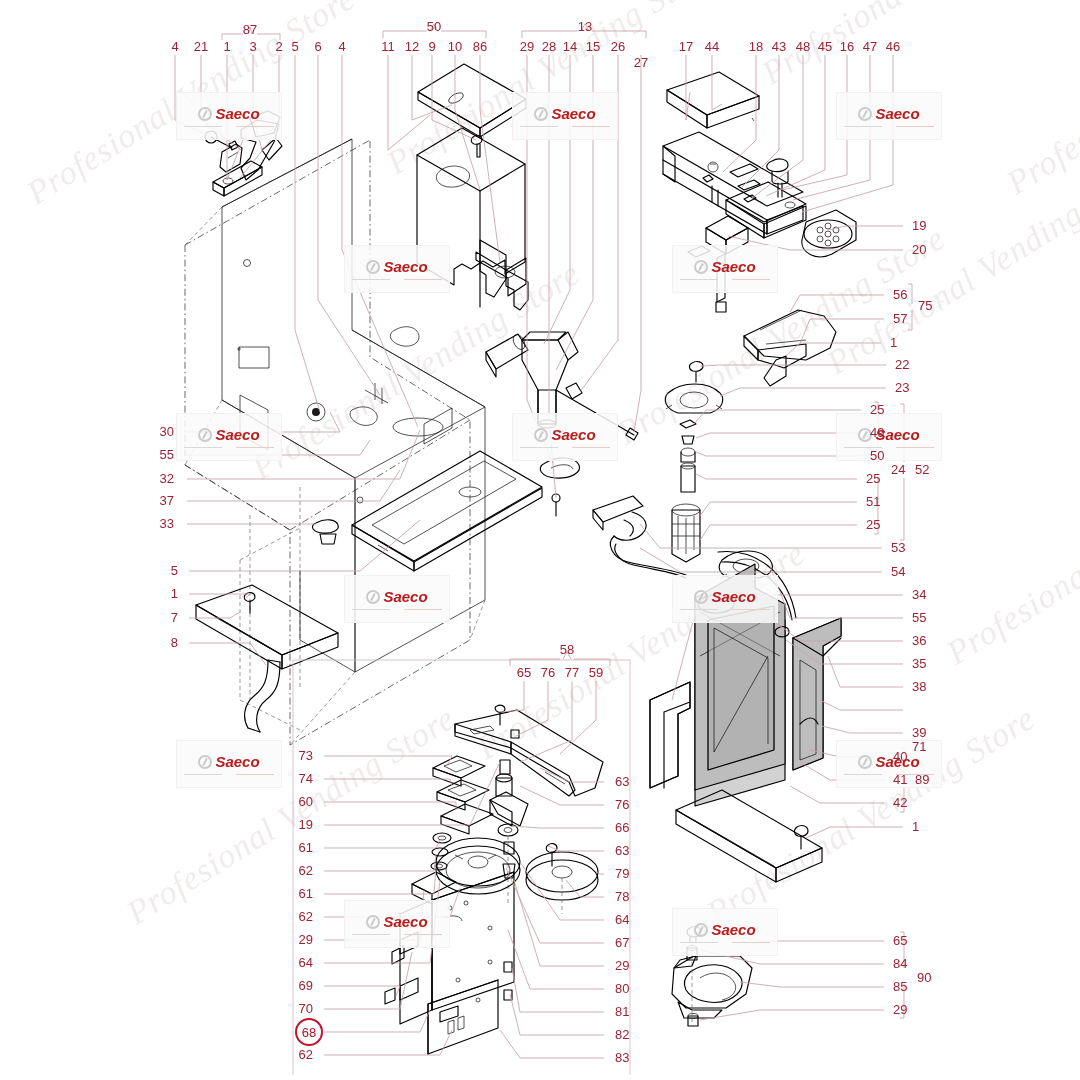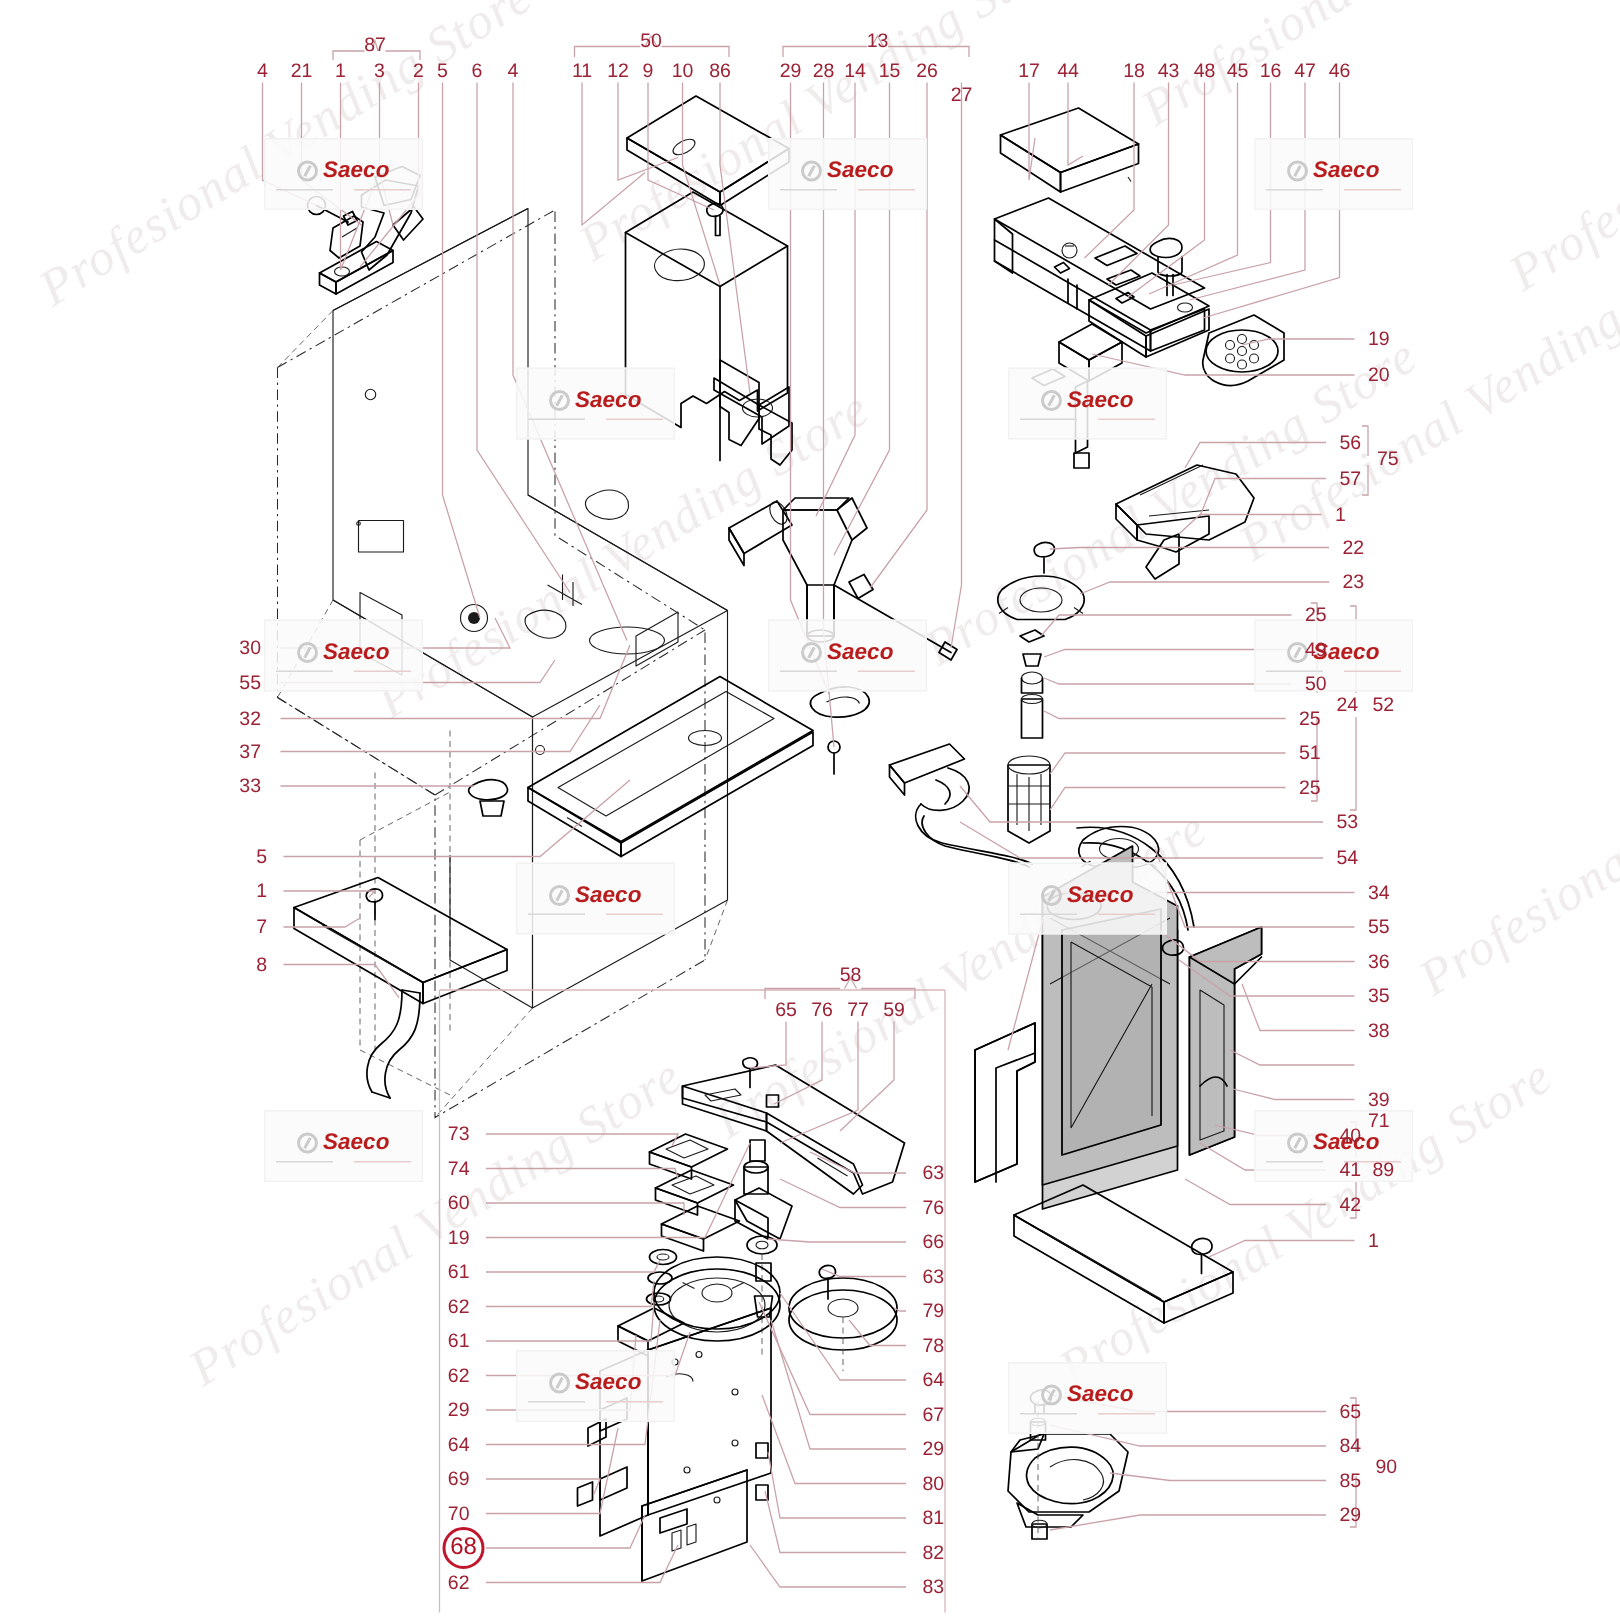--- a/index.html
+++ b/index.html
@@ -60,21 +60,21 @@
     user-select:none;
   }
   .lbl.c{transform:translateX(-50%);}
   .lbl.r{transform:translateX(-100%);}
   .lbl.hl{
     color:#b01024;
     border:2px solid #c0152b;
     border-radius:50%;
     width:24px;height:24px;
     display:flex;align-items:center;justify-content:center;
-    font-size:16px;
+    font-size:13px;
     transform:translate(-50%,-50%);
   }
   
   svg.layer{position:absolute;left:0;top:0;width:1080px;height:1080px;overflow:visible;}
   .lead{stroke:#c9a2a8;stroke-width:.85;fill:none;}
   .brace{stroke:#c9a2a8;stroke-width:.85;fill:none;}
   .frame{stroke:#d6b7bb;stroke-width:.85;fill:none;}
   .ink{stroke:#000;fill:none;stroke-width:1.15;stroke-linejoin:round;stroke-linecap:round;}
   .ink-thin{stroke:#1a1a1a;fill:none;stroke-width:.75;stroke-linejoin:round;}
   .dash{stroke:#2a2a2a;fill:none;stroke-width:.7;stroke-dasharray:7 3 1.6 3;}

